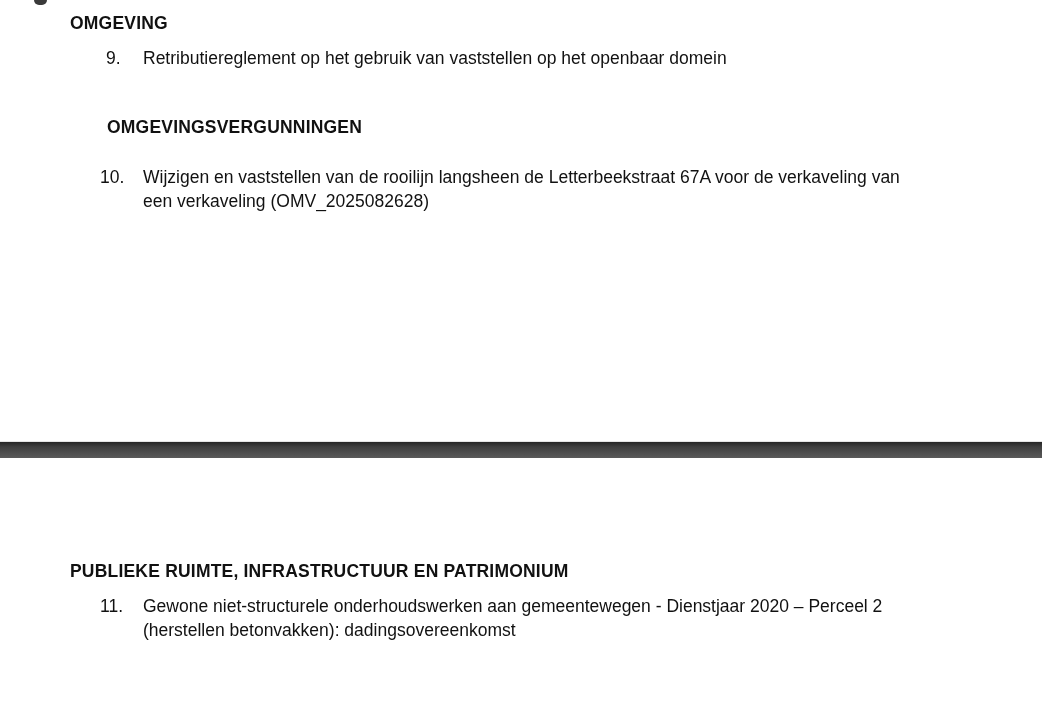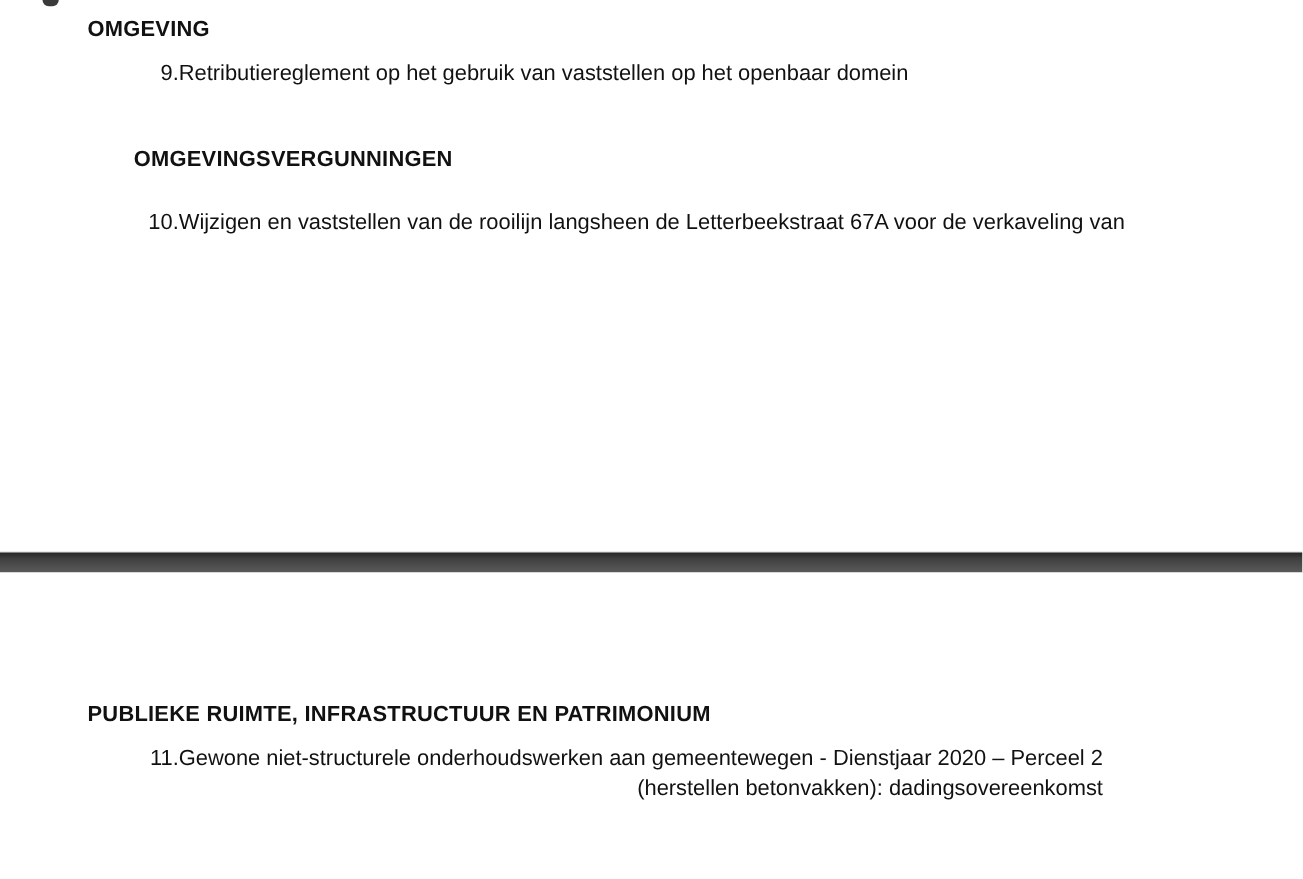--- a/index.html
+++ b/index.html
@@ -1,15 +1,15 @@
 <!DOCTYPE html>
 <html><head>
 <meta charset="utf-8">
 <style>
-  * { margin: 0; padding: 0; box-sizing: border-box; text-align: right; }
+  * { margin: 0; padding: 0; box-sizing: border-box; }
   html, body {
     width: 1042px; height: 703px;
     background: #ffffff;
     font-family: "Liberation Sans", "DejaVu Sans", sans-serif;
     color: #111111;
     overflow: hidden;
   }
   .viewer {
     position: relative;
     width: 1042px; height: 703px;
@@ -78,20 +78,21 @@
         <div class="item-line">Retributiereglement op het gebruik van vaststellen op het openbaar domein</div>
       </div>
     </div>
 
     <div class="doc-heading" style="top: 115px; margin-left: 37px;">OMGEVINGSVERGUNNINGEN</div>
 
     <div class="agenda-item" style="top: 165px;">
       <span class="item-number">10.</span>
       <div class="item-lines">
         <div class="item-line">Wijzigen en vaststellen van de rooilijn langsheen de Letterbeekstraat 67A voor de verkaveling van</div>
+        <div class="item-line">een verkaveling (OMV_2025082628)</div>
       </div>
     </div>
 
   </div>
 
   <div class="page-separator"></div>
 
   <div class="page page-bottom">
 
     <div class="doc-heading" style="top: 101px;">PUBLIEKE RUIMTE, INFRASTRUCTUUR EN PATRIMONIUM</div>

